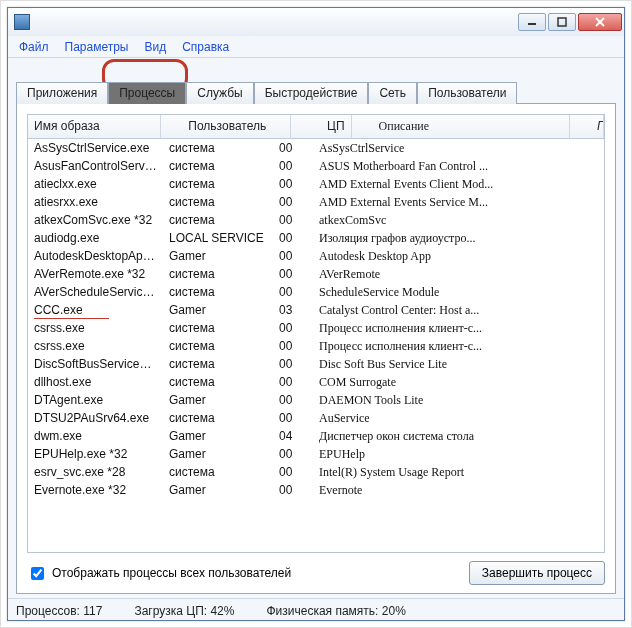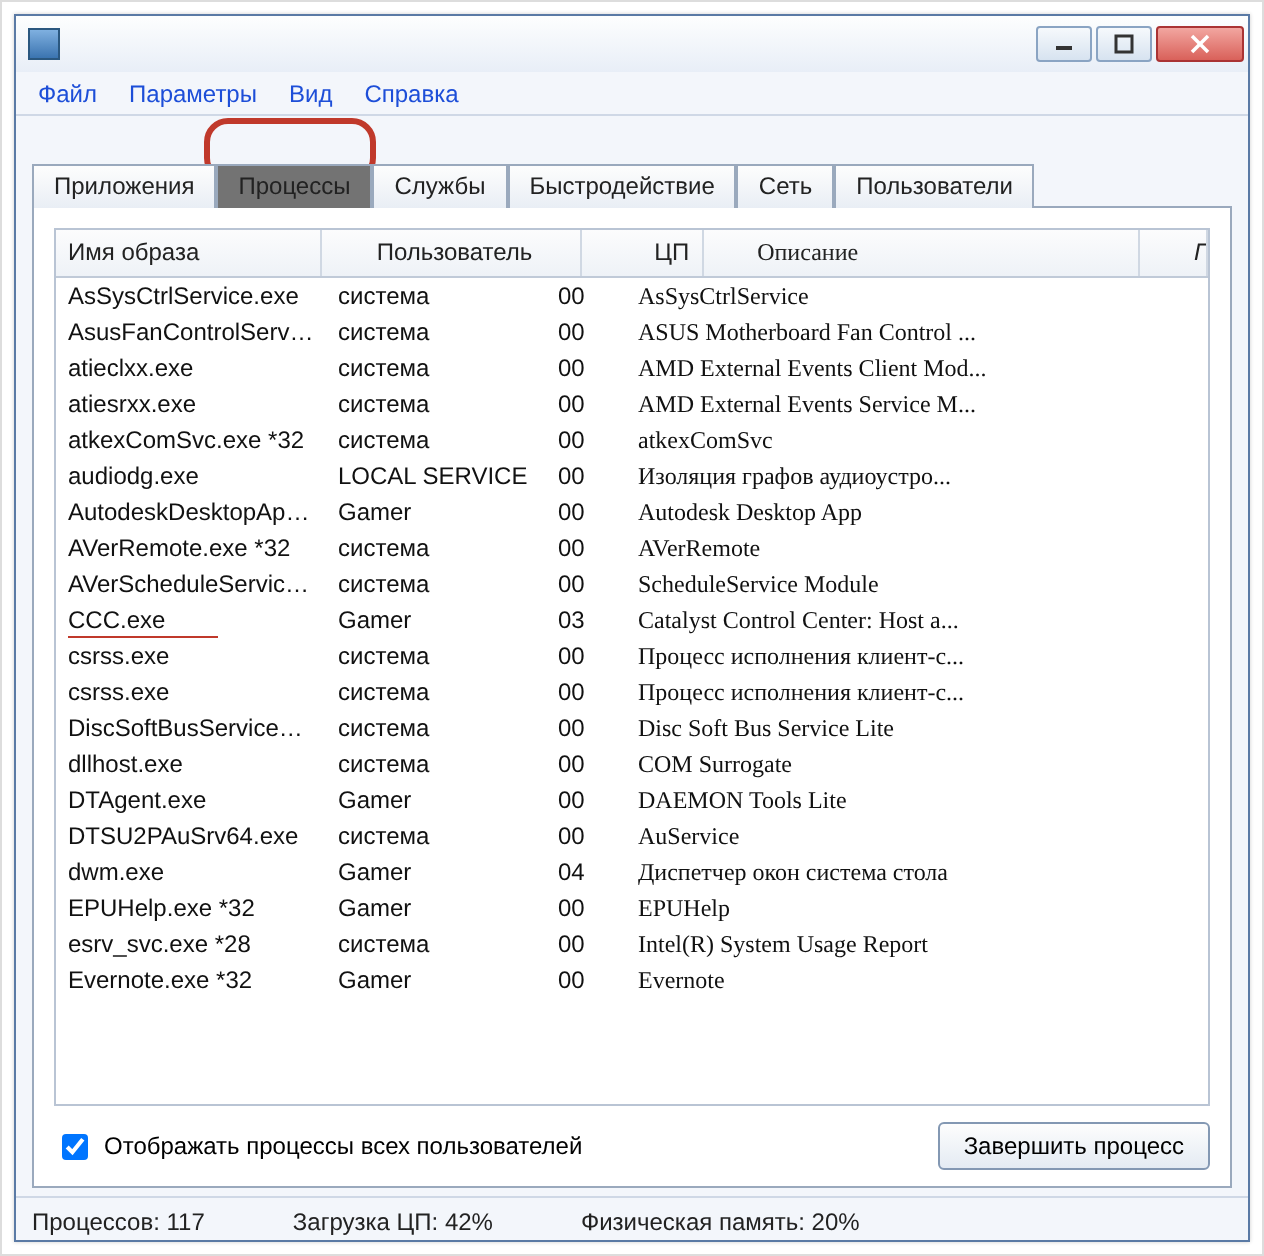--- a/index.html
+++ b/index.html
@@ -30,21 +30,21 @@
   .c4 { flex: 1; font-style: italic; }
   .rows { flex: 1; overflow: hidden; }
   .row { display: flex; height: 18px; align-items: center; }
   .cell { padding: 1px 6px; overflow: hidden; white-space: nowrap; text-overflow: ellipsis; color: #111; }
   .row .c2 { text-align: left; padding-right: 10px; }
   .underline { position: absolute; height: 1px; background: #c0392b; pointer-events: none; }
   .bottombar { display: flex; align-items: center; justify-content: space-between; margin-top: 8px; }
   .chkwrap { display: flex; align-items: center; gap: 5px; }
   .chkwrap input { width: 13px; height: 13px; }
   .endbtn { border: 1px solid #8398b3; background: linear-gradient(#fdfdfd,#e4ebf3); padding: 4px 12px; border-radius: 3px; }
-  .status { height: 22px; display: flex; align-items: center; gap: 44px; padding: 3px 8px 0; border-top: 1px solid #cfd8e6; color: #222; background:#f3f6fb; }
+  .status { height: 22px; display: flex; align-items: center; gap: 32px; padding: 3px 8px 0; border-top: 1px solid #cfd8e6; color: #222; background:#f3f6fb; }
   .status span { white-space: nowrap; }
 </style>
 </head>
 <body>
 
 <div class="outer">
   <div class="win">
     <div class="titlebar">
       <div class="icon"></div>
       <div class="title">Диспетчер задач Windows</div>

